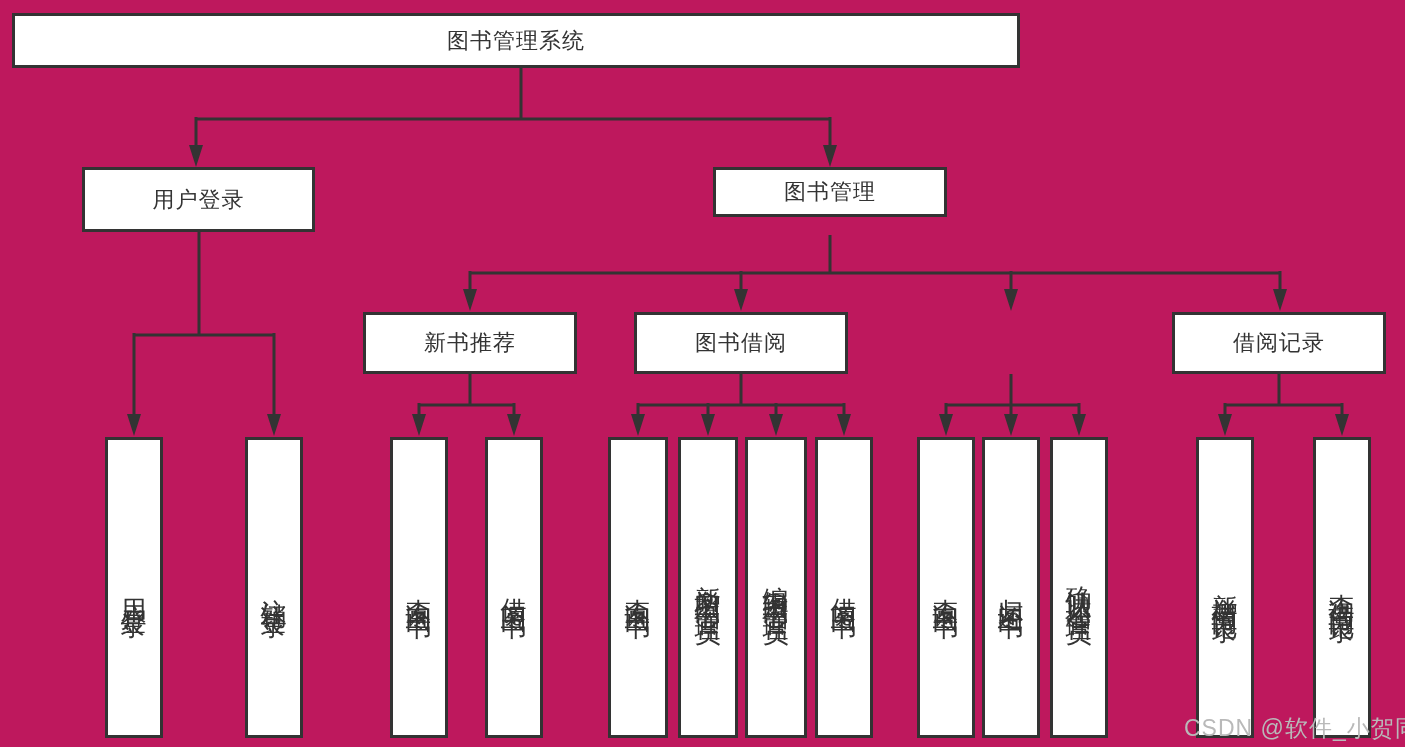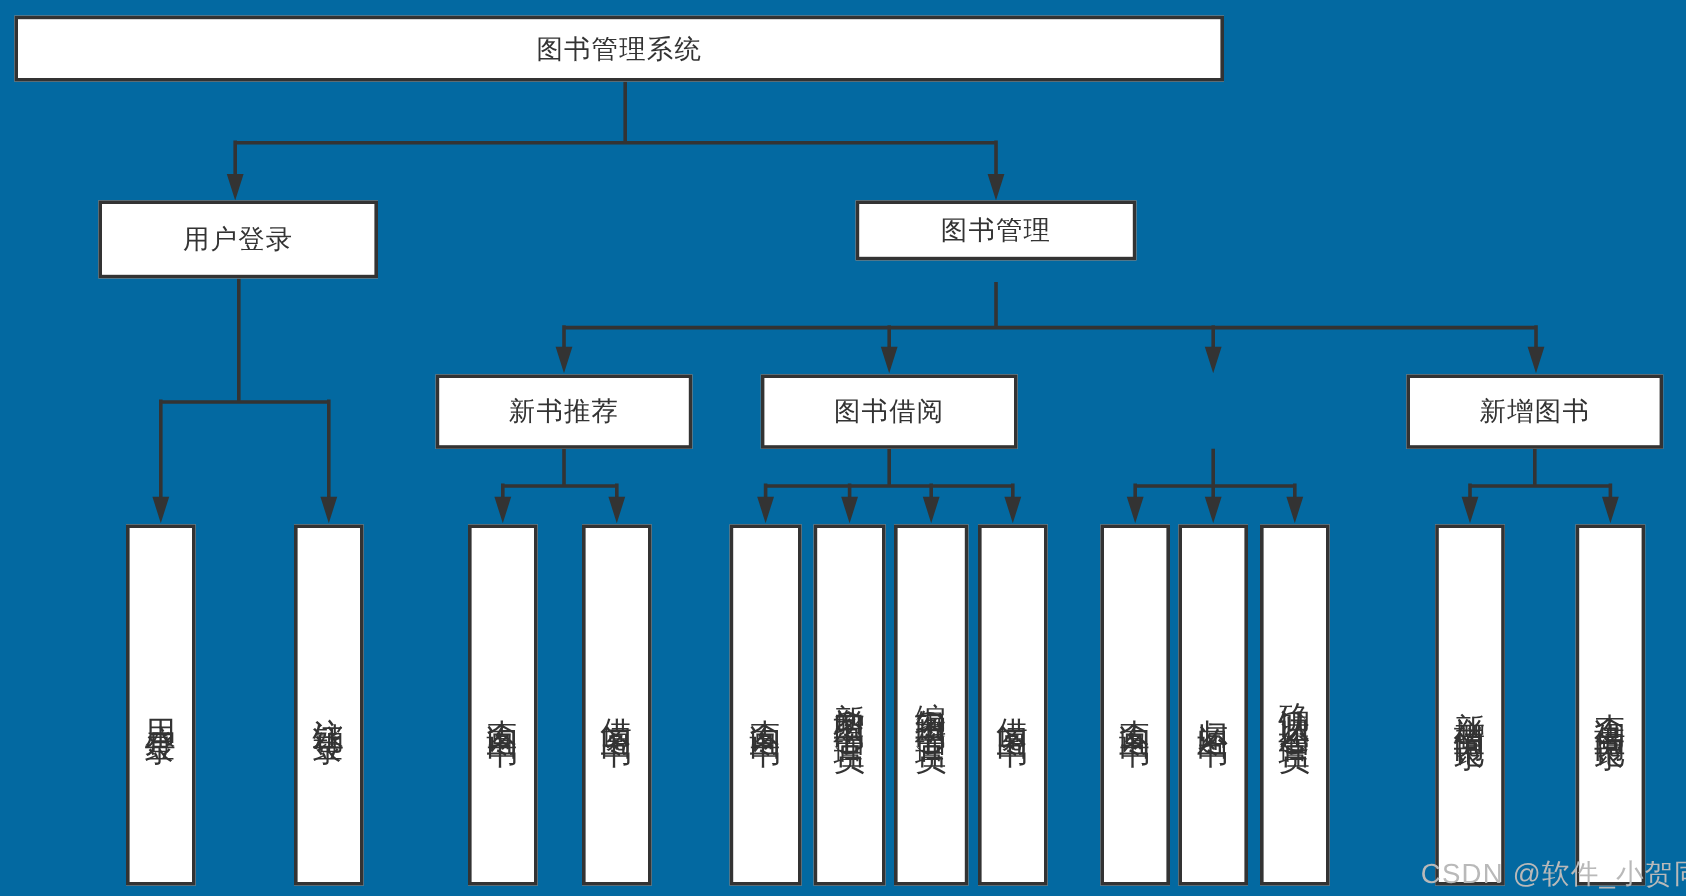--- a/index.html
+++ b/index.html
@@ -1,20 +1,20 @@
 <!DOCTYPE html>
 <html><head>
 <meta charset="utf-8">
 <style>
   html, body { margin: 0; padding: 0; background: #ffffff; }
   #canvas {
     position: relative;
     width: 1405px;
     height: 747px;
-    background: #0369a1;
+    background: #be185d;
     overflow: hidden;
     font-family: "Liberation Sans", "DejaVu Sans", sans-serif;
     color: #333333;
   }
   #connectors {
     position: absolute;
     left: 0; top: 0;
     width: 1405px; height: 747px;
   }
   .hbox {
@@ -78,21 +78,21 @@
          M1218 414 L1232 414 L1225 436 Z  M1335 414 L1349 414 L1342 436 Z"></path>
   </svg>
 
   <div class="hbox" style="left:12px; top:13px; width:1008px; height:55px;">图书管理系统</div>
 
   <div class="hbox" style="left:82px; top:167px; width:233px; height:65px;">用户登录</div>
   <div class="hbox" style="left:713px; top:167px; width:234px; height:50px;">图书管理</div>
 
   <div class="hbox" style="left:363px; top:312px; width:214px; height:62px;">新书推荐</div>
   <div class="hbox" style="left:634px; top:312px; width:214px; height:62px;">图书借阅</div>
-  <div class="hbox" style="left:1172px; top:312px; width:214px; height:62px;">新增图书</div>
+  <div class="hbox" style="left:1172px; top:312px; width:214px; height:62px;">借阅记录</div>
 
   <div class="vbox" style="left:105px; top:437px; width:58px; height:301px;">用户登录</div>
   <div class="vbox" style="left:245px; top:437px; width:58px; height:301px;">注销登录</div>
 
   <div class="vbox" style="left:390px; top:437px; width:58px; height:301px;">查询图书</div>
   <div class="vbox" style="left:485px; top:437px; width:58px; height:301px;">借阅图书</div>
 
   <div class="vbox" style="left:608px; top:437px; width:60px; height:301px;">查询图书</div>
   <div class="vbox" style="left:678px; top:437px; width:60px; height:301px;">新增图书（管理员）</div>
   <div class="vbox" style="left:745px; top:437px; width:62px; height:301px;">编辑图书（管理员）</div>

